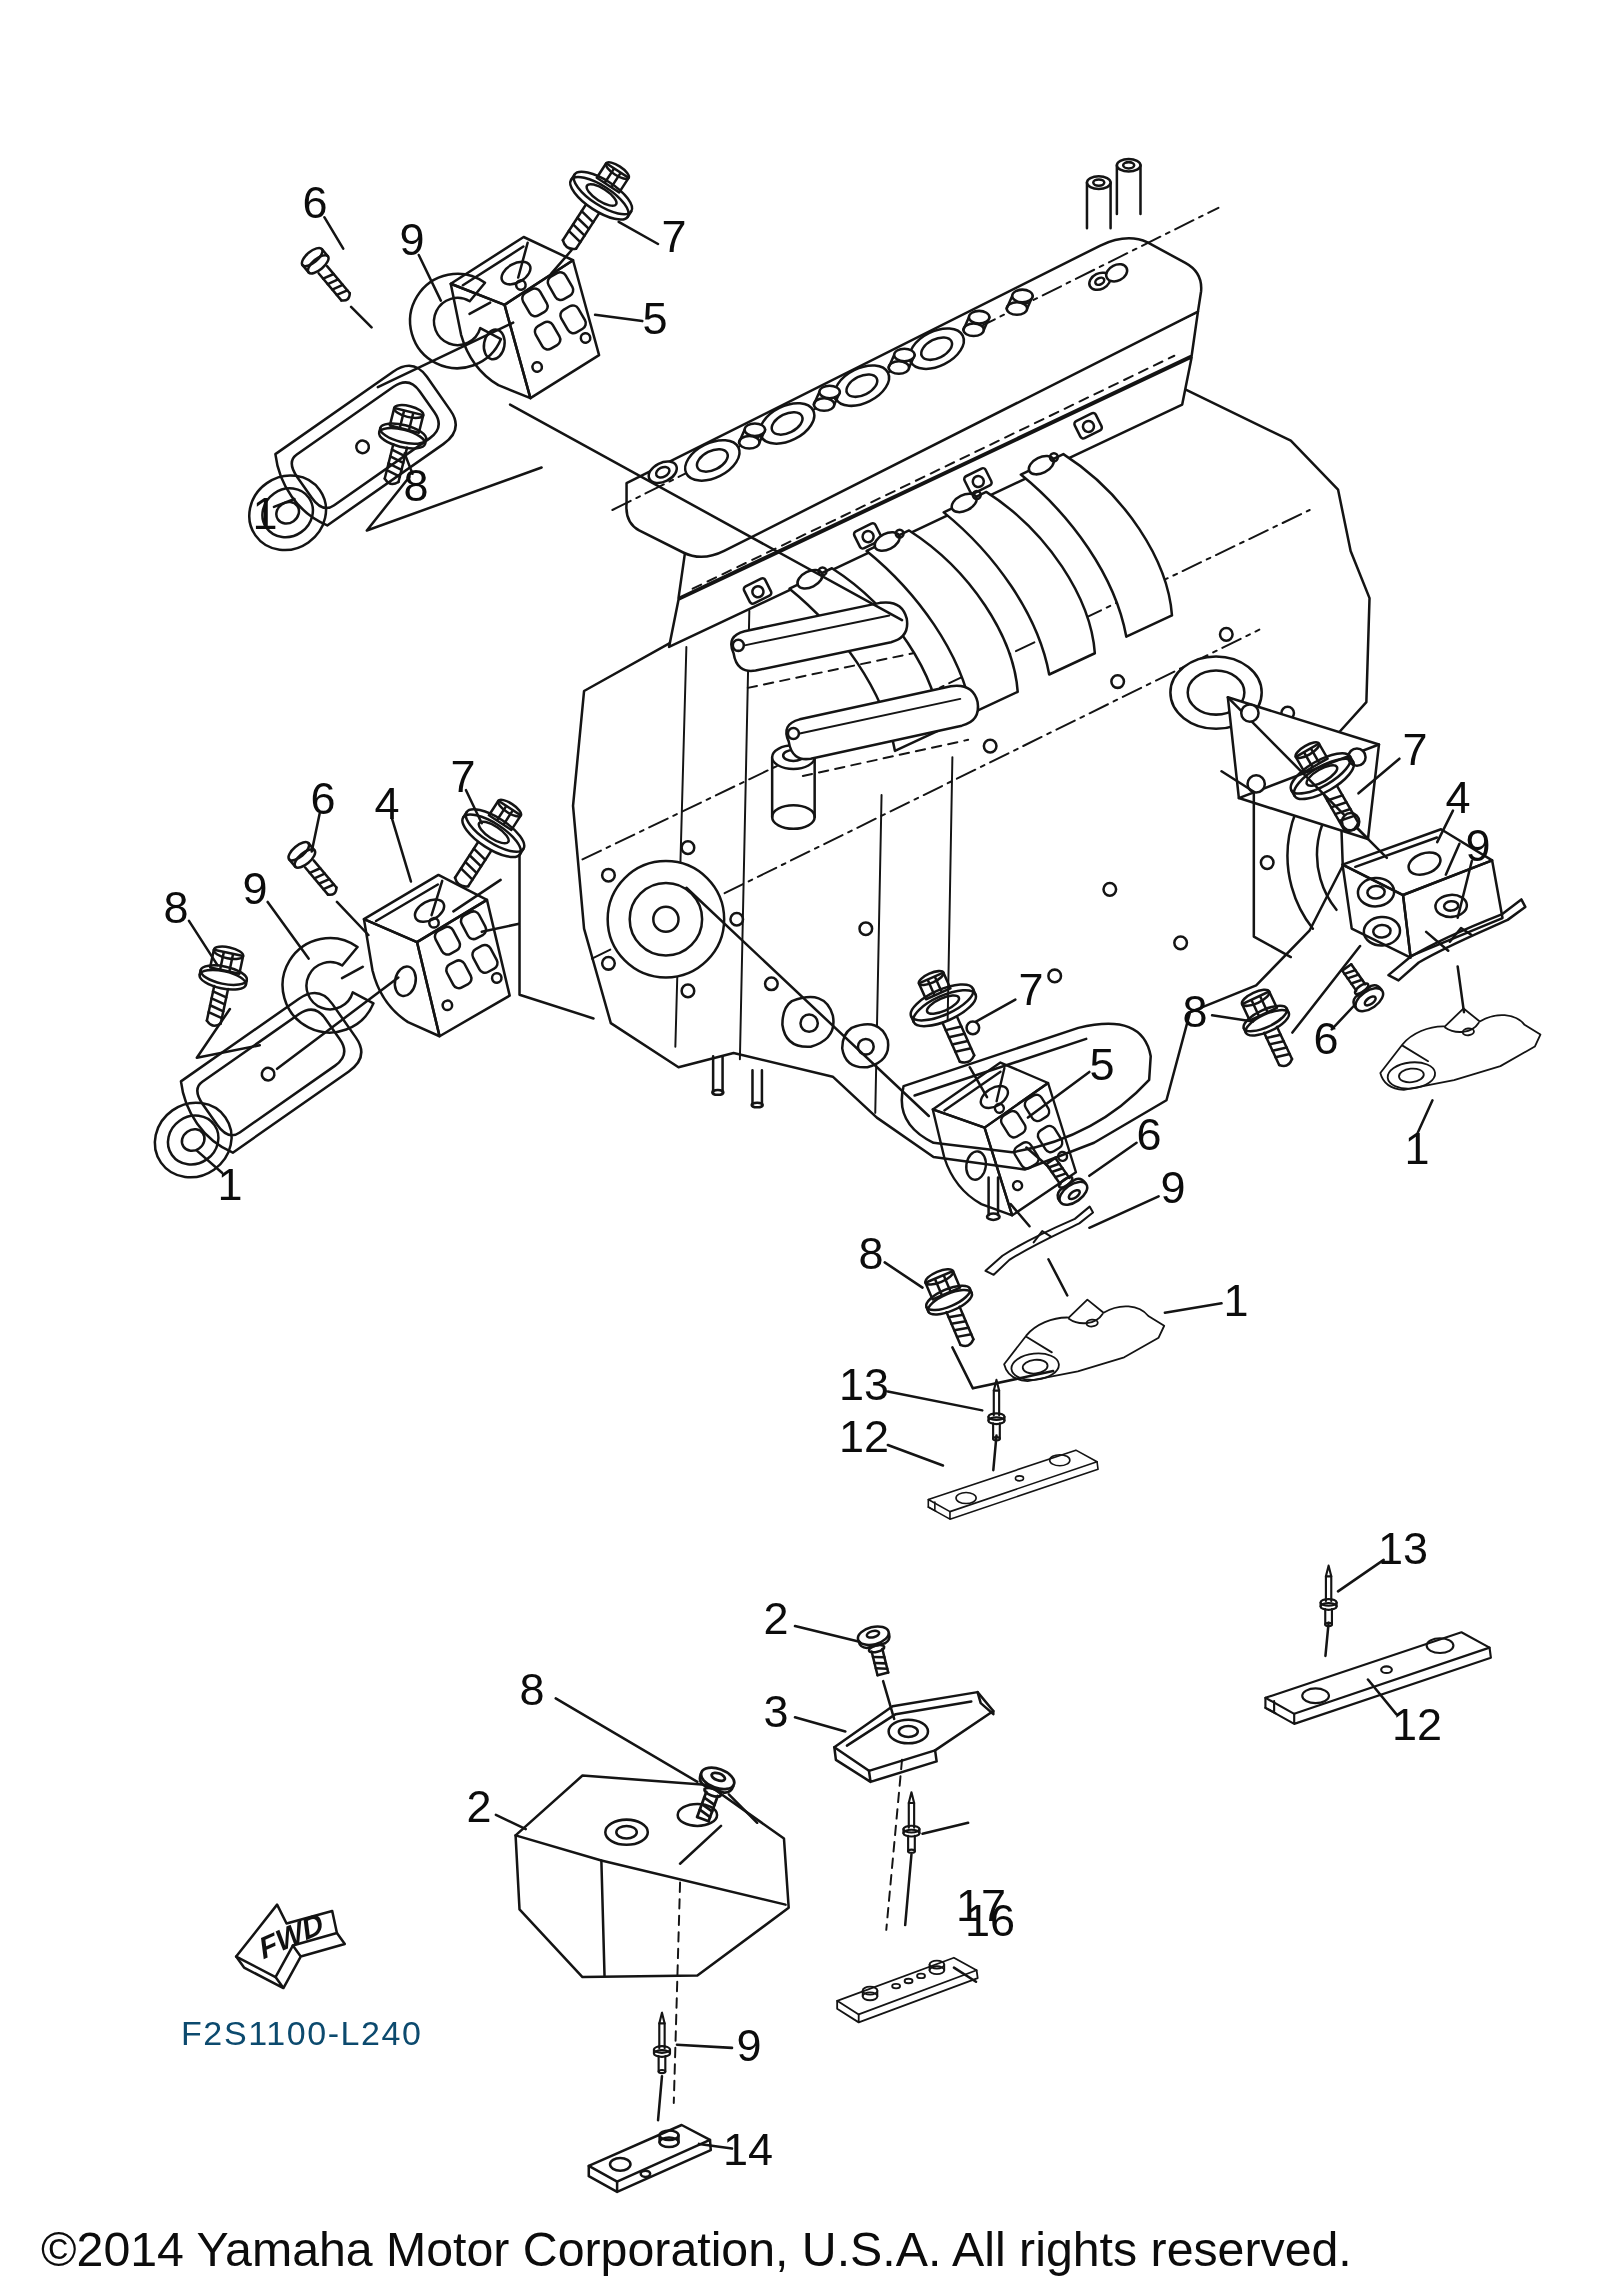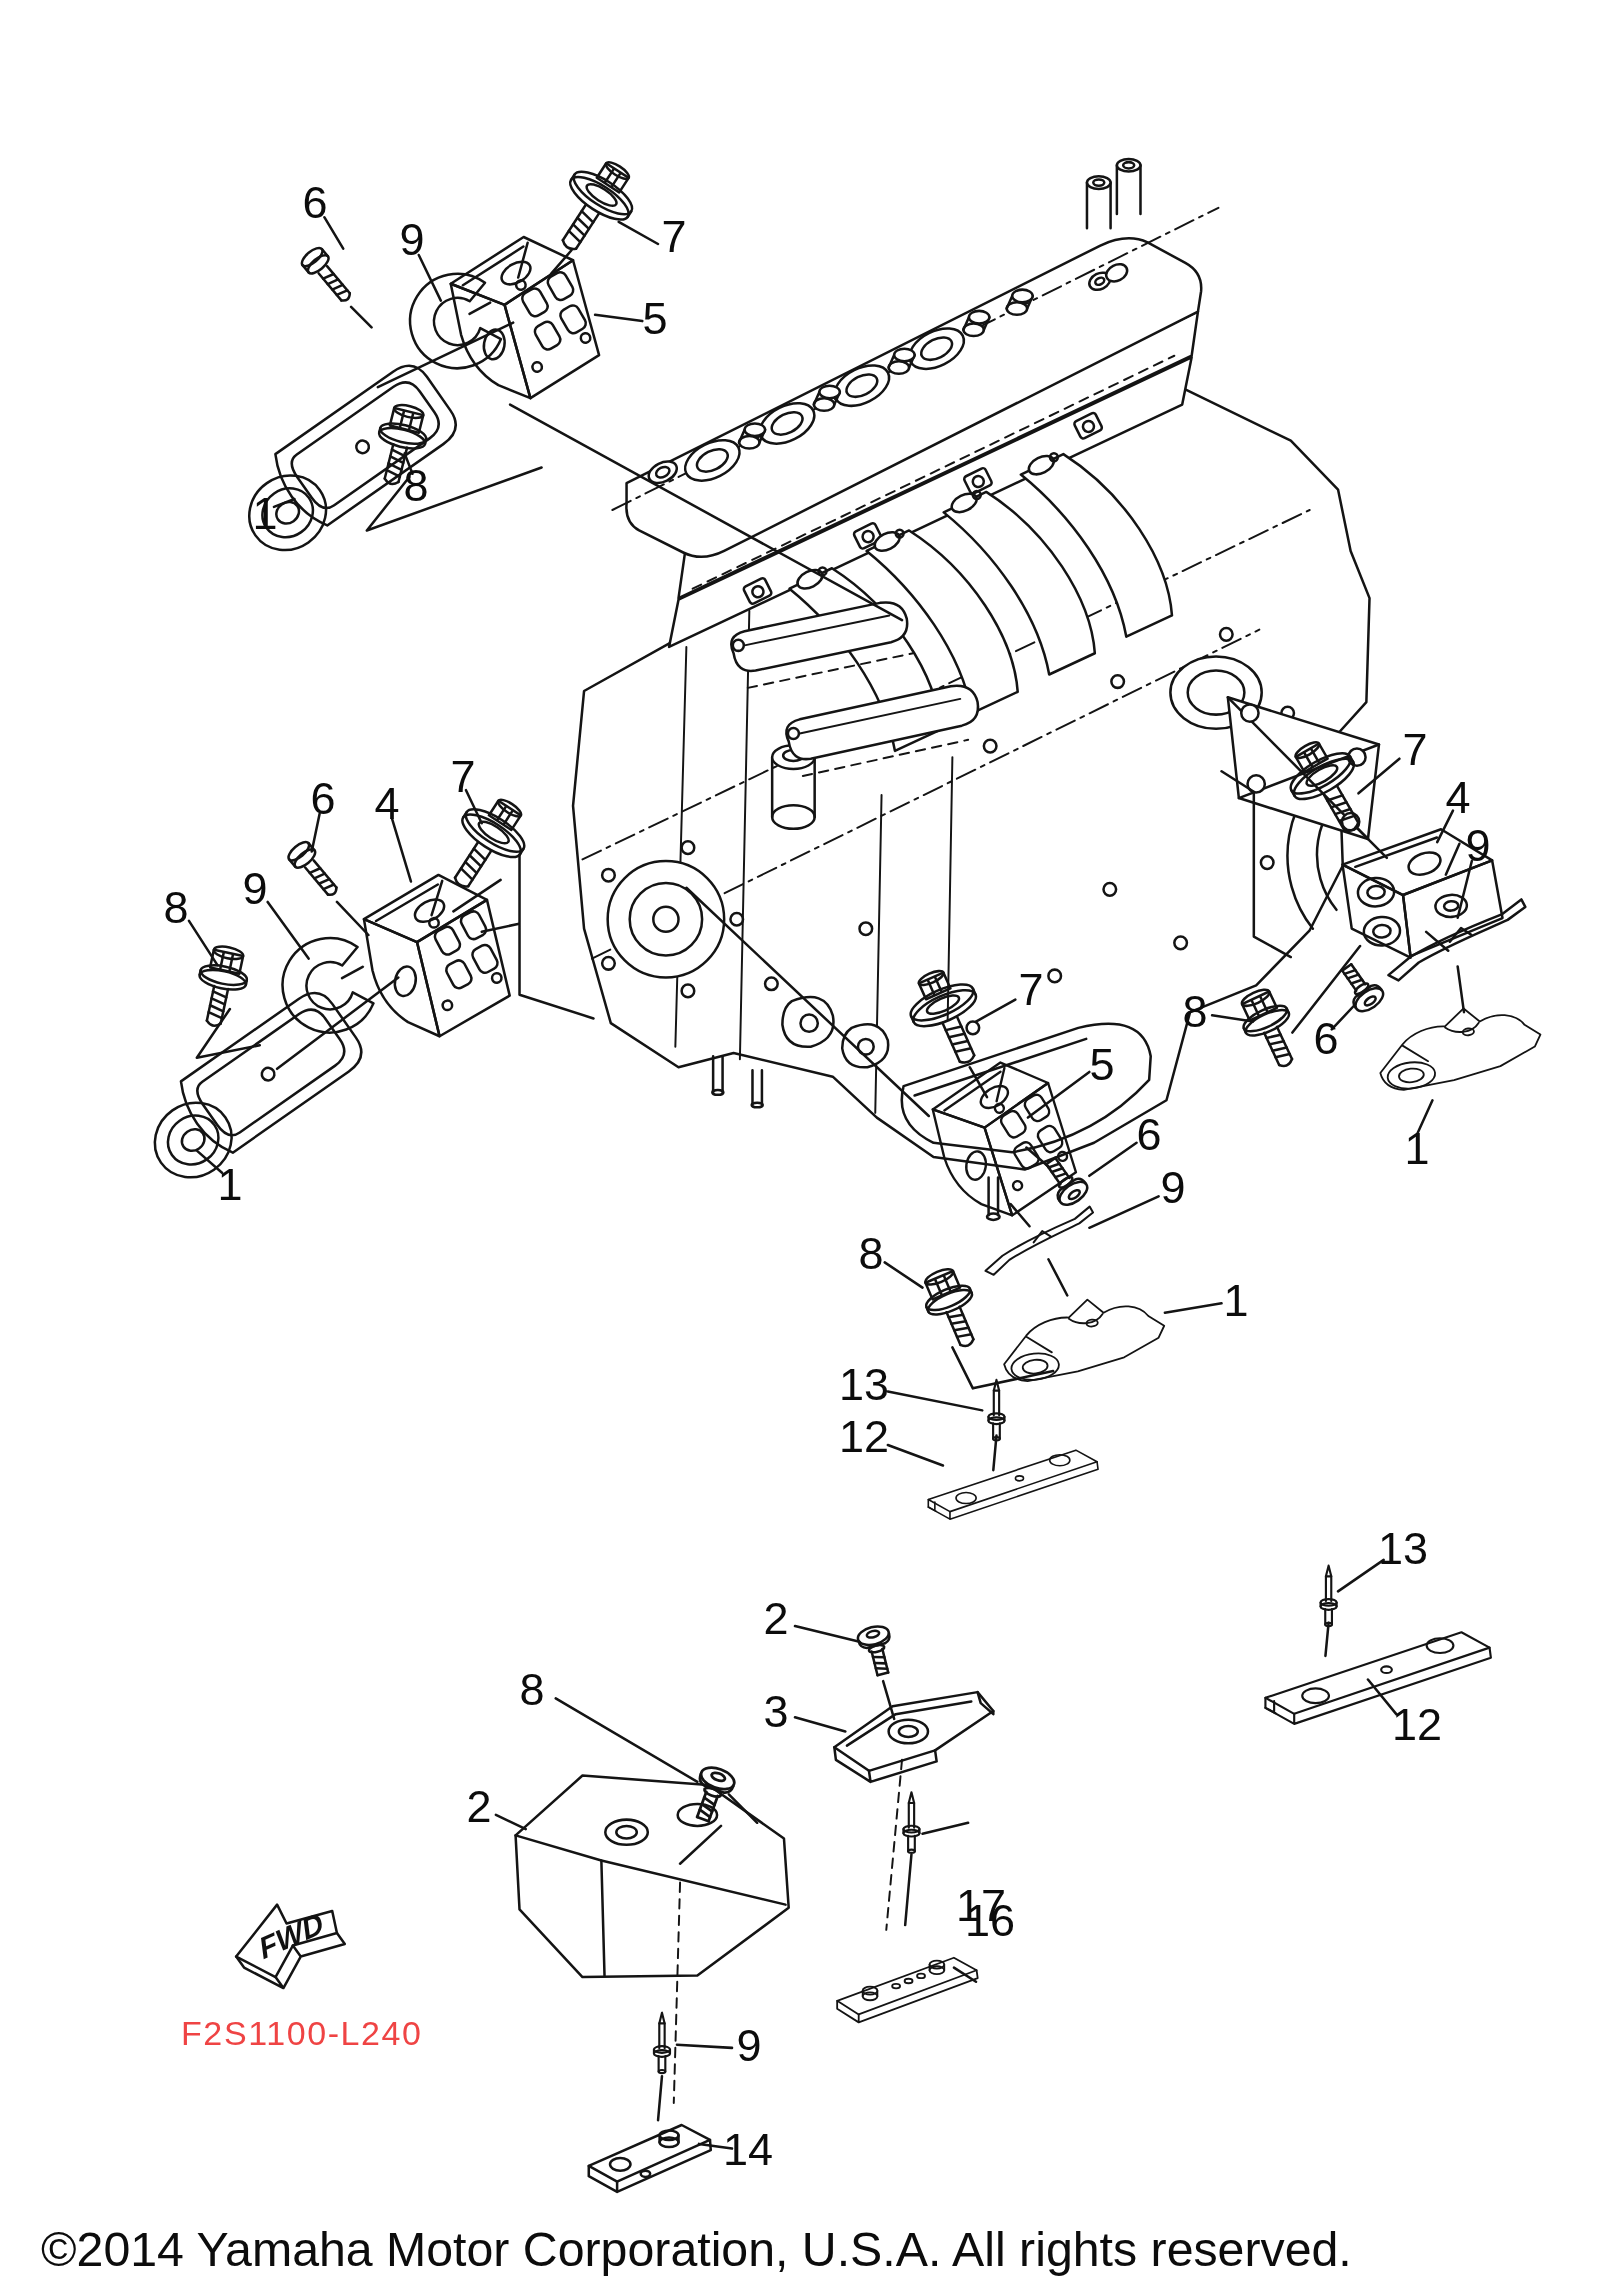--- a/index.html
+++ b/index.html
@@ -7,21 +7,21 @@
           font-family:"Liberation Sans", sans-serif;}
   #art{position:absolute;left:0;top:0;}
   #art *{fill:none;stroke:#141414;stroke-width:3.2;stroke-linecap:round;stroke-linejoin:round;}
   #art .w{fill:#ffffff;}
   #art .thin{stroke-width:2.5;}
   #art .dd{stroke-dasharray:26 8 5 8;stroke-width:2.5;}
   #art .ds{stroke-dasharray:12 9;stroke-width:2.5;}
   #art text{stroke:none;fill:#111;font-family:"Liberation Sans", sans-serif;}
   .callout{position:absolute;transform:translate(-50%,-50%);font-size:45px;color:#0c0c0c;
            line-height:1;letter-spacing:0;}
-  #code{position:absolute;left:181px;top:2014px;font-size:34px;color:#ef4444;letter-spacing:1.6px;}
+  #code{position:absolute;left:181px;top:2014px;font-size:34px;color:#0c4a6e;letter-spacing:1.6px;}
   #copyright{position:absolute;left:41px;top:2221px;font-size:49px;color:#0c0c0c;
              white-space:nowrap;transform-origin:left top;transform:scaleX(0.985);}
 </style>
 </head>
 <body>
 
 <div id="canvas">
 
 <svg id="art" width="1612" height="2295" viewBox="0 0 2048 2916" xmlns="http://www.w3.org/2000/svg">
 

